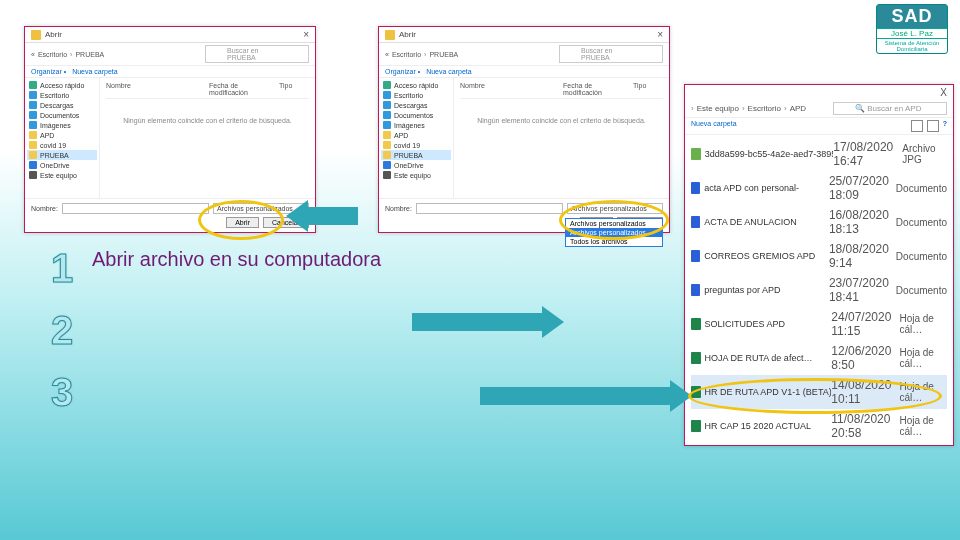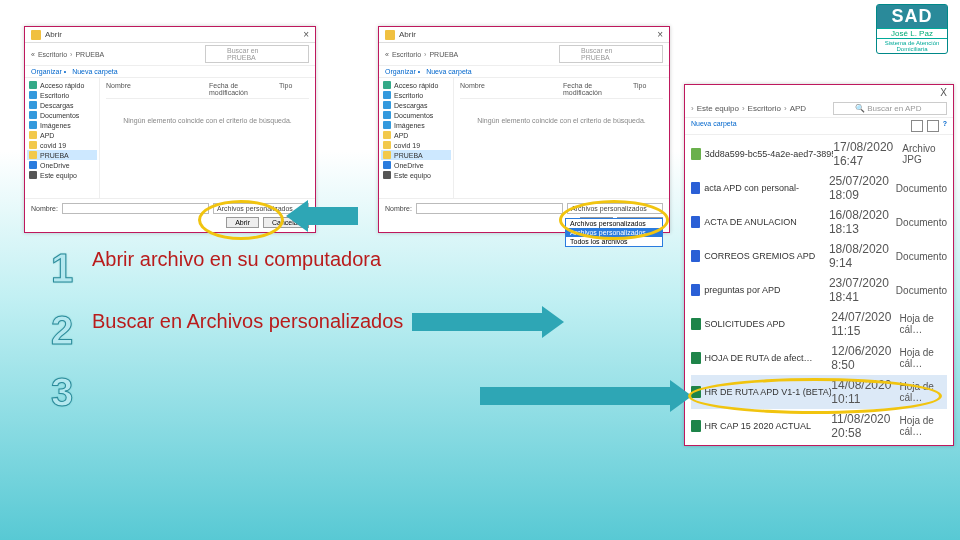--- a/index.html
+++ b/index.html
@@ -54,21 +54,21 @@
   .flist .r span:nth-child(3){width:86px;font-size:12px;color:#555}
   .flist .r span:nth-child(4){font-size:10px;color:#555}
   .flist .r.sel{background:#dce9f7}
   .c-jpg{background:#6ab04c}
   .c-word{background:#2a5fd6}
   .c-xls{background:#1e8449}
   
   .steps{position:absolute;left:40px;top:248px}
   .step{display:flex;align-items:flex-start;margin-bottom:22px}
   .step .n{font-size:40px;font-weight:700;line-height:1;color:#b4e8ef;text-shadow:0 0 2px #4aa;-webkit-text-stroke:1px #2a8a9a;width:44px;text-align:center;margin-right:8px}
-  .step .txt{font-size:20px;color:#b91c1c;max-width:460px}
+  .step .txt{font-size:20px;color:#701a75;max-width:460px}
   
   .arrow{position:absolute;display:flex;align-items:center}
   .arrow .shaft{height:18px;background:#2ea6b5}
   .arrow .head{width:0;height:0;border-top:16px solid transparent;border-bottom:16px solid transparent;border-right:22px solid #2ea6b5}
   .arrow.rt .head{border-right:none;border-left:22px solid #2ea6b5}
   
   .ring{position:absolute;border:3px solid #f1c40f;border-radius:50%;background:transparent;pointer-events:none;z-index:40}
 </style>
 </head>
 <body>
@@ -345,18 +345,17 @@
     <div class="head"></div>
 </div>
 
 <div class="steps">
   <div class="step">
     <div class="n">1</div>
     <div class="txt">Abrir archivo en su computadora</div>
   </div>
   <div class="step">
     <div class="n">2</div>
-    <div class="txt">Buscar en Archivos personalizados</div>
   </div>
   <div class="step">
     <div class="n">3</div>
   </div>
 </div>
 
 </body></html>

